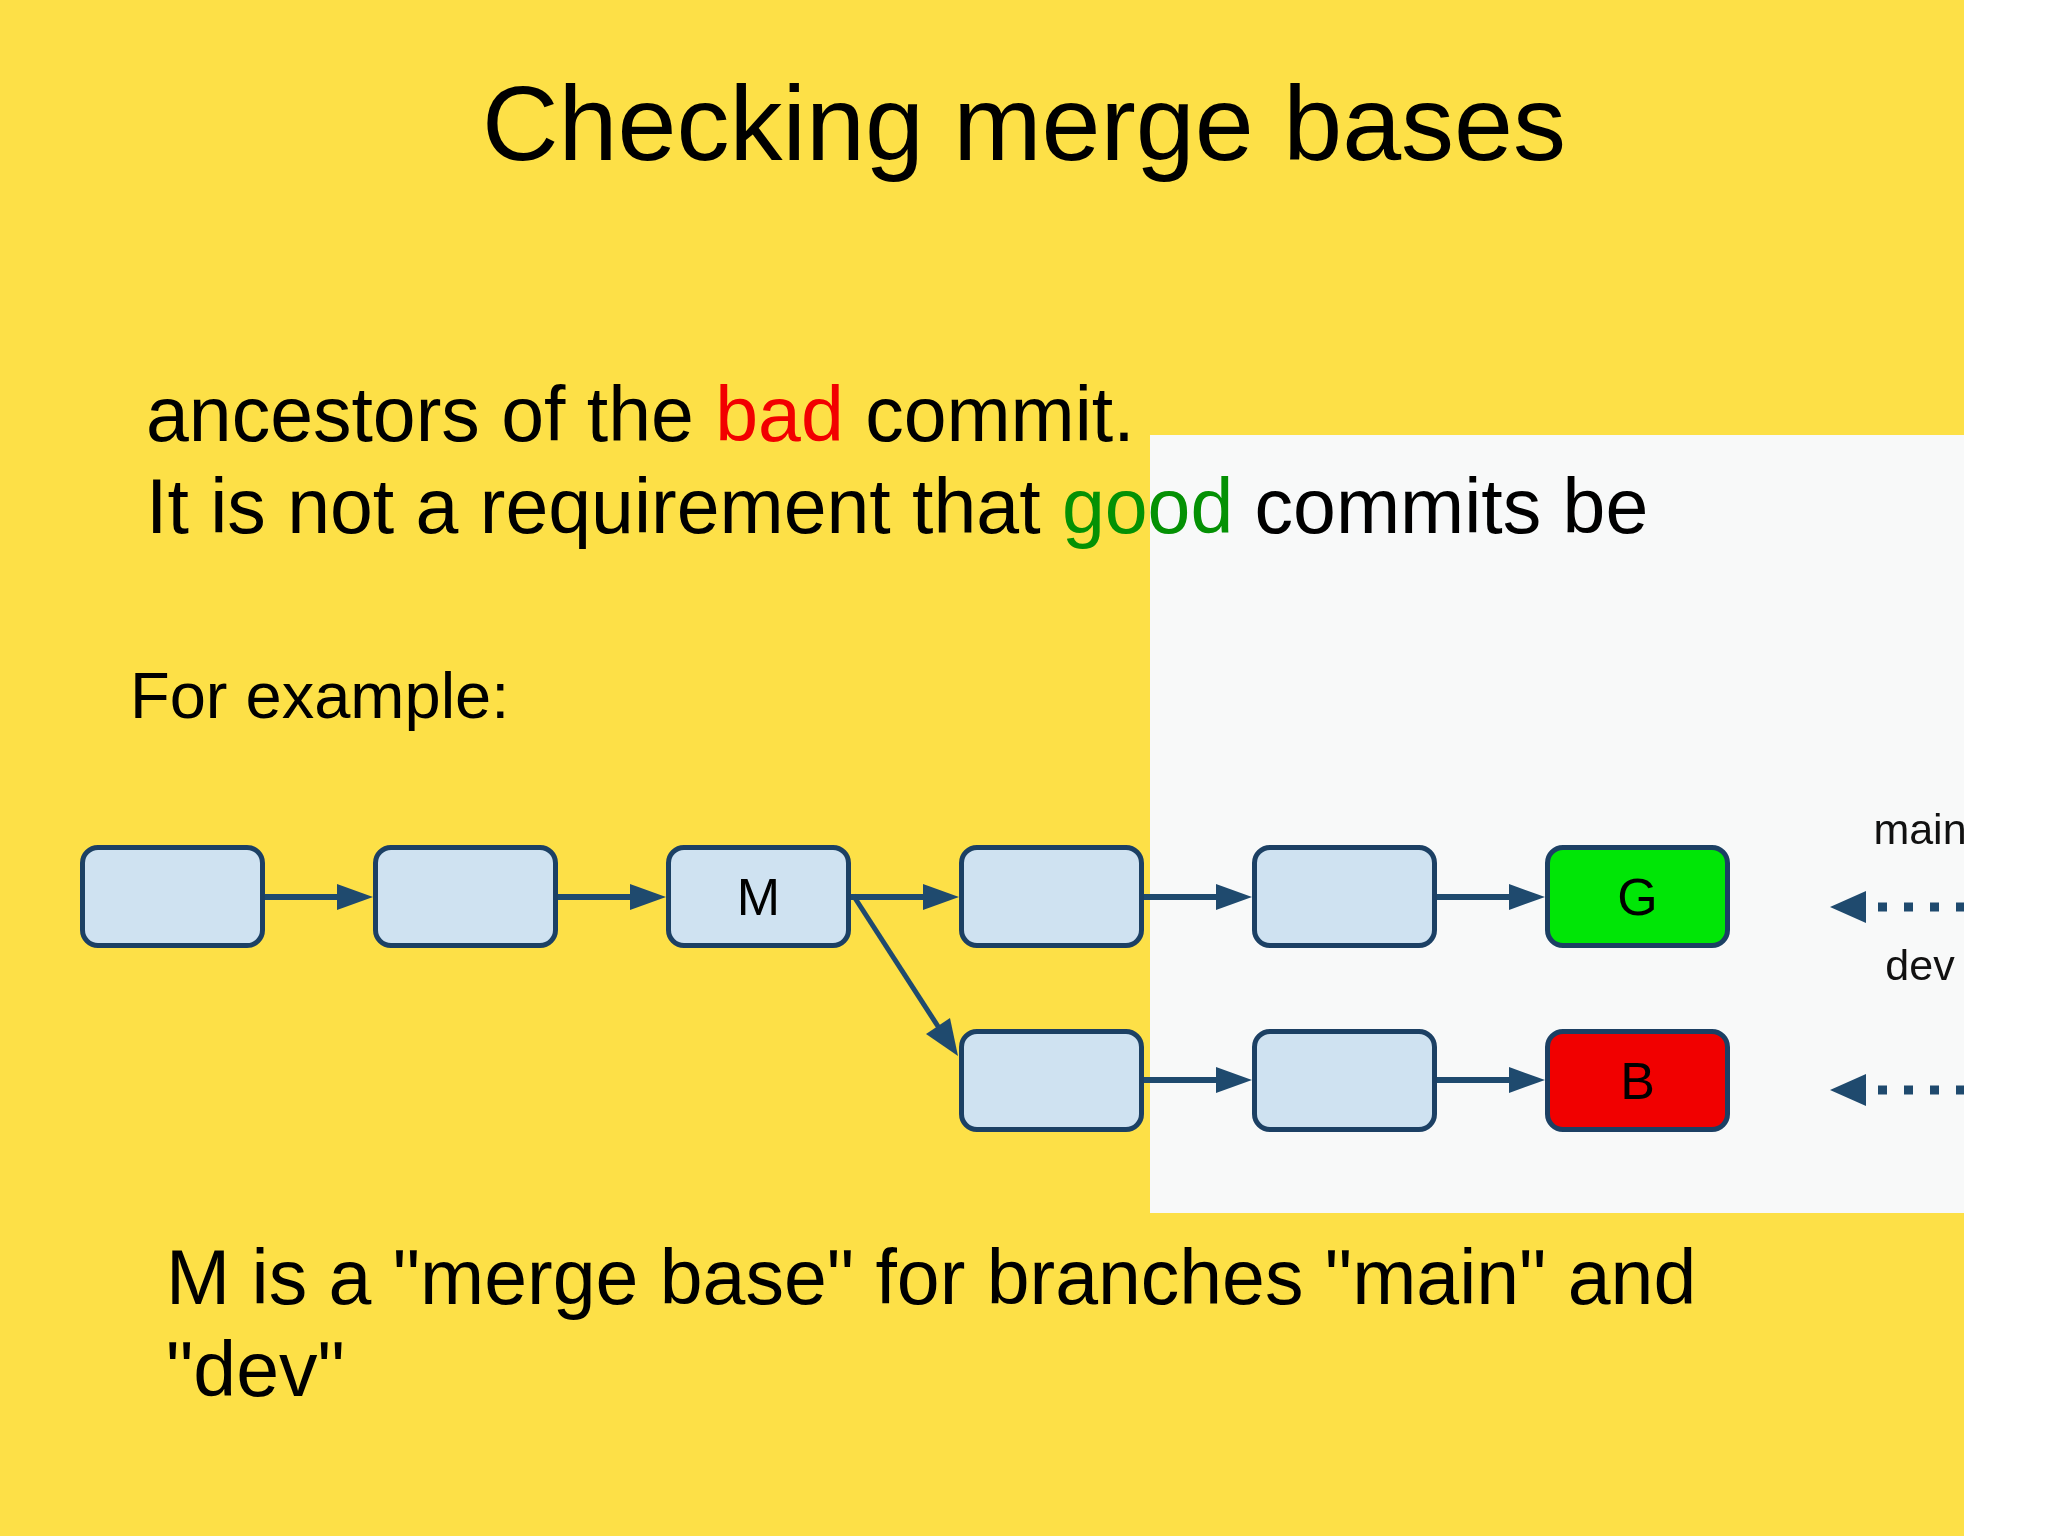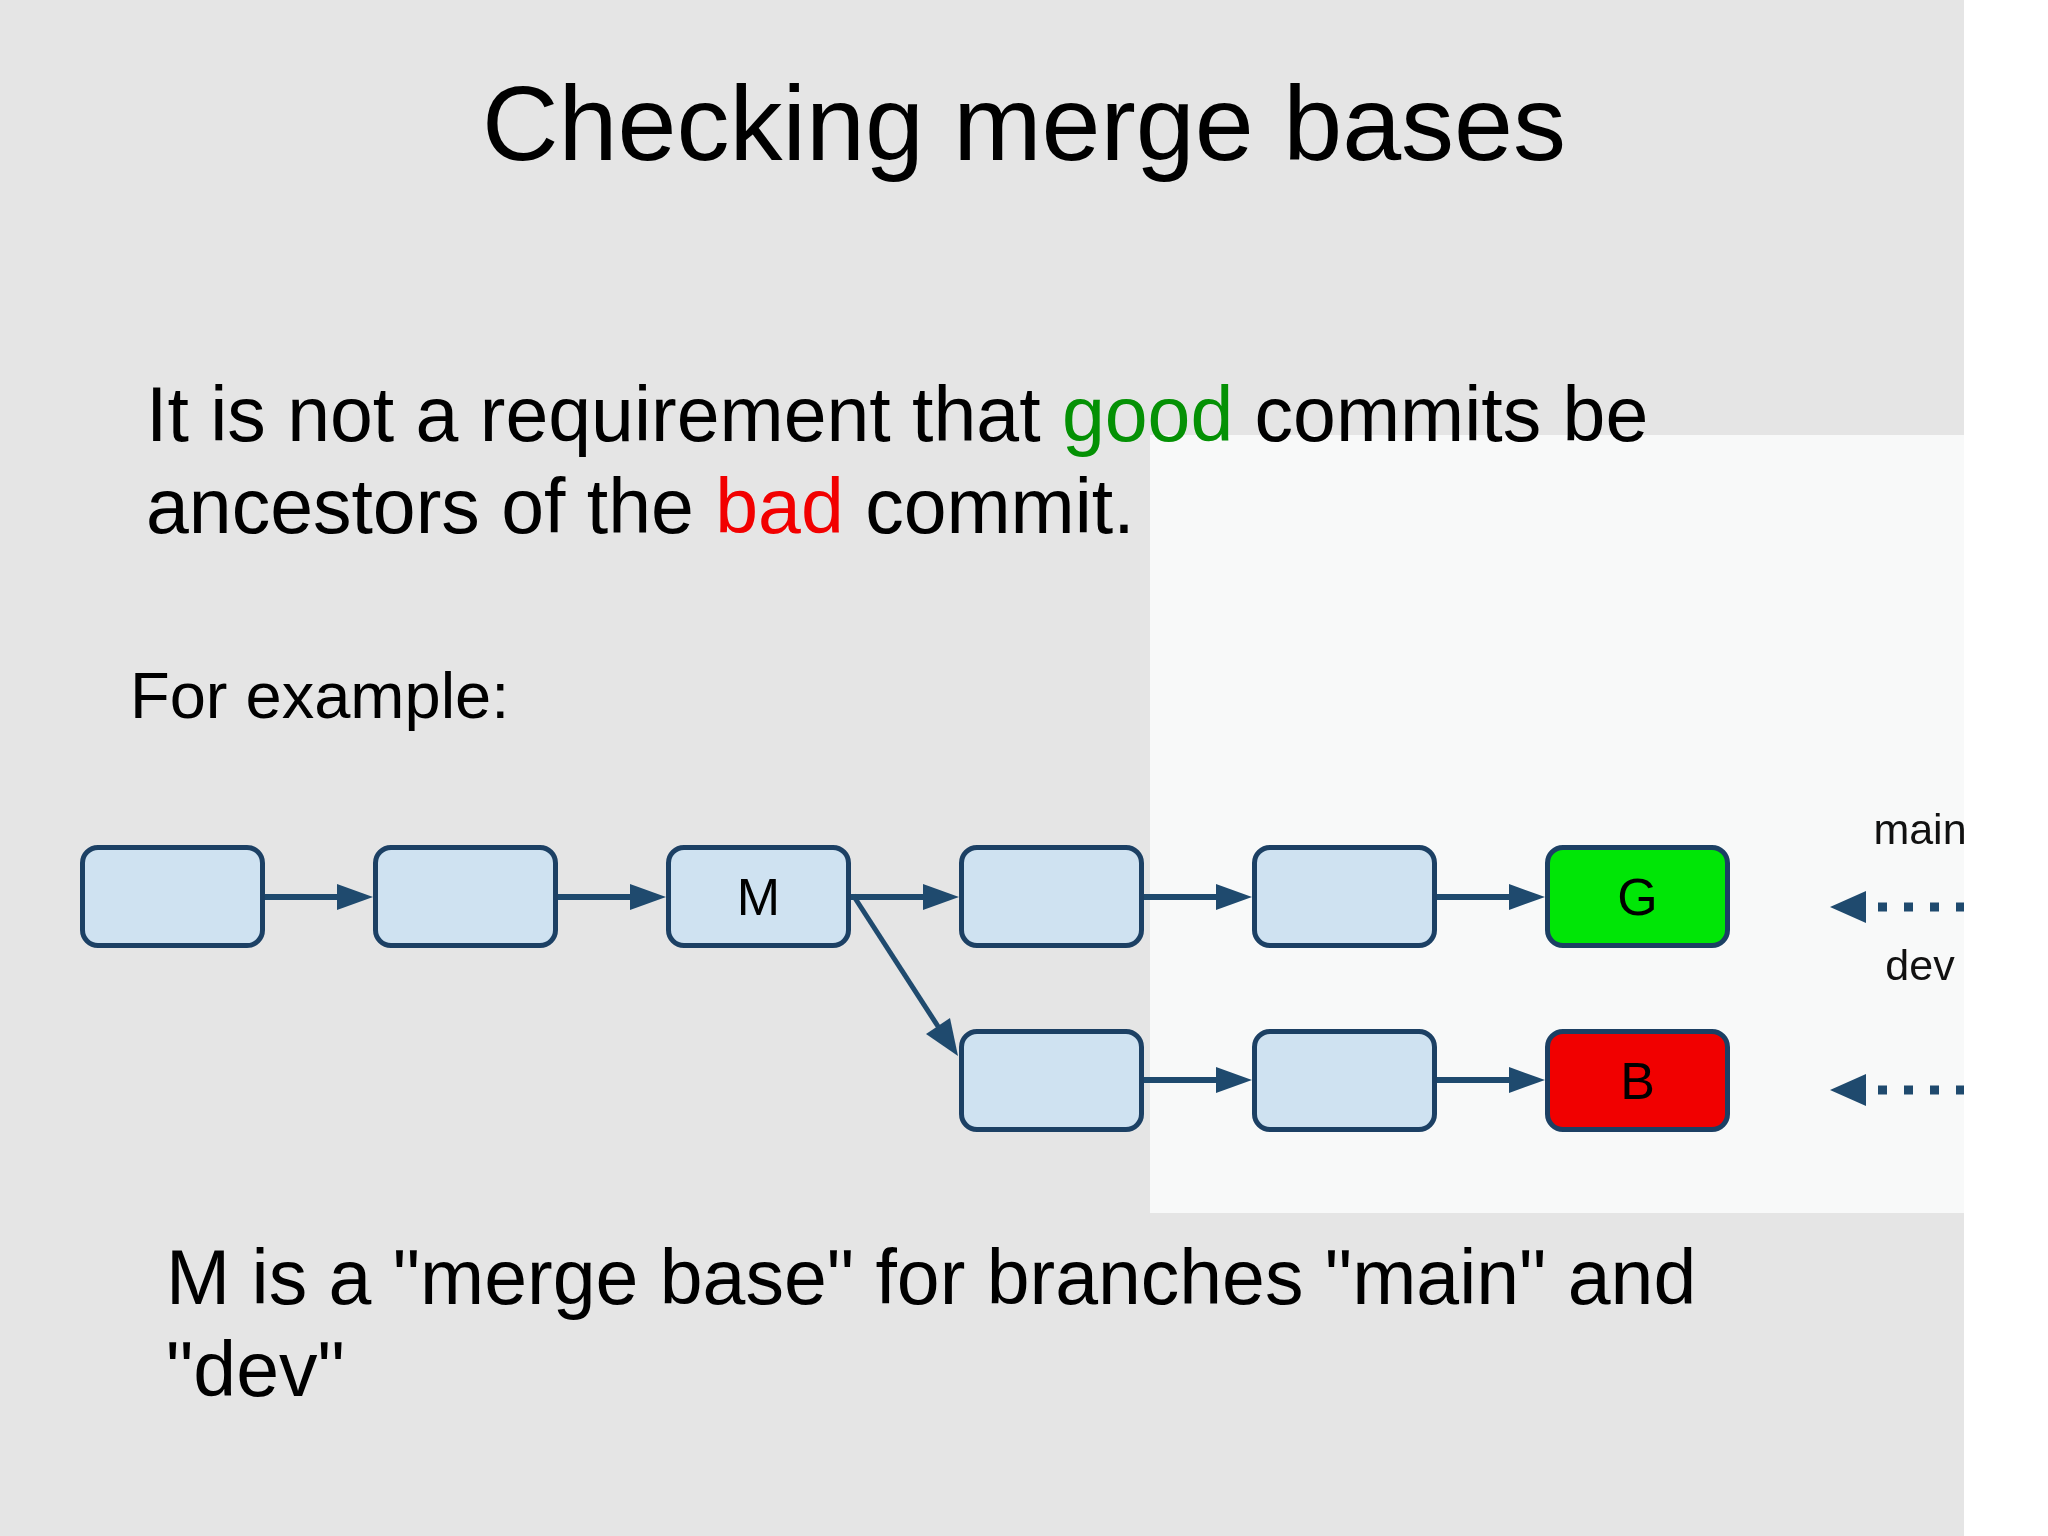--- a/index.html
+++ b/index.html
@@ -5,21 +5,21 @@
   html, body {
     margin: 0;
     padding: 0;
     background: #ffffff;
     font-family: "Liberation Sans", sans-serif;
   }
   .slide {
     position: relative;
     width: 1964px;
     height: 1536px;
-    background: #e5e5e5;
+    background: #fde047;
     overflow: hidden;
     color: #000;
   }
   .bg-tint {
     position: absolute;
     left: 1150px;
     top: 435px;
     width: 898px;
     height: 778px;
     background: #f8f9f9;
@@ -113,22 +113,22 @@
 </head>
 <body>
 
 <div class="slide">
 
   <div class="bg-tint"></div>
 
   <div class="title">Checking merge bases</div>
 
   <div class="para">
+    <div><span>ancestors of the </span><span class="bad-word">bad</span><span> commit.</span></div>
     <div><span>It is not a requirement that </span><span class="good-word">good</span><span> commits be</span></div>
-    <div><span>ancestors of the </span><span class="bad-word">bad</span><span> commit.</span></div>
   </div>
 
   <div class="example">For example:</div>
 
   <svg class="arrows" width="2048" height="1536" viewBox="0 0 2048 1536">
 
     <g>
       <line class="arrow-stroke" x1="265" y1="897" x2="345" y2="897" stroke-width="6"></line>
       <polygon class="arrow-fill" points="373,897 337,884 337,910"></polygon>
     </g>

